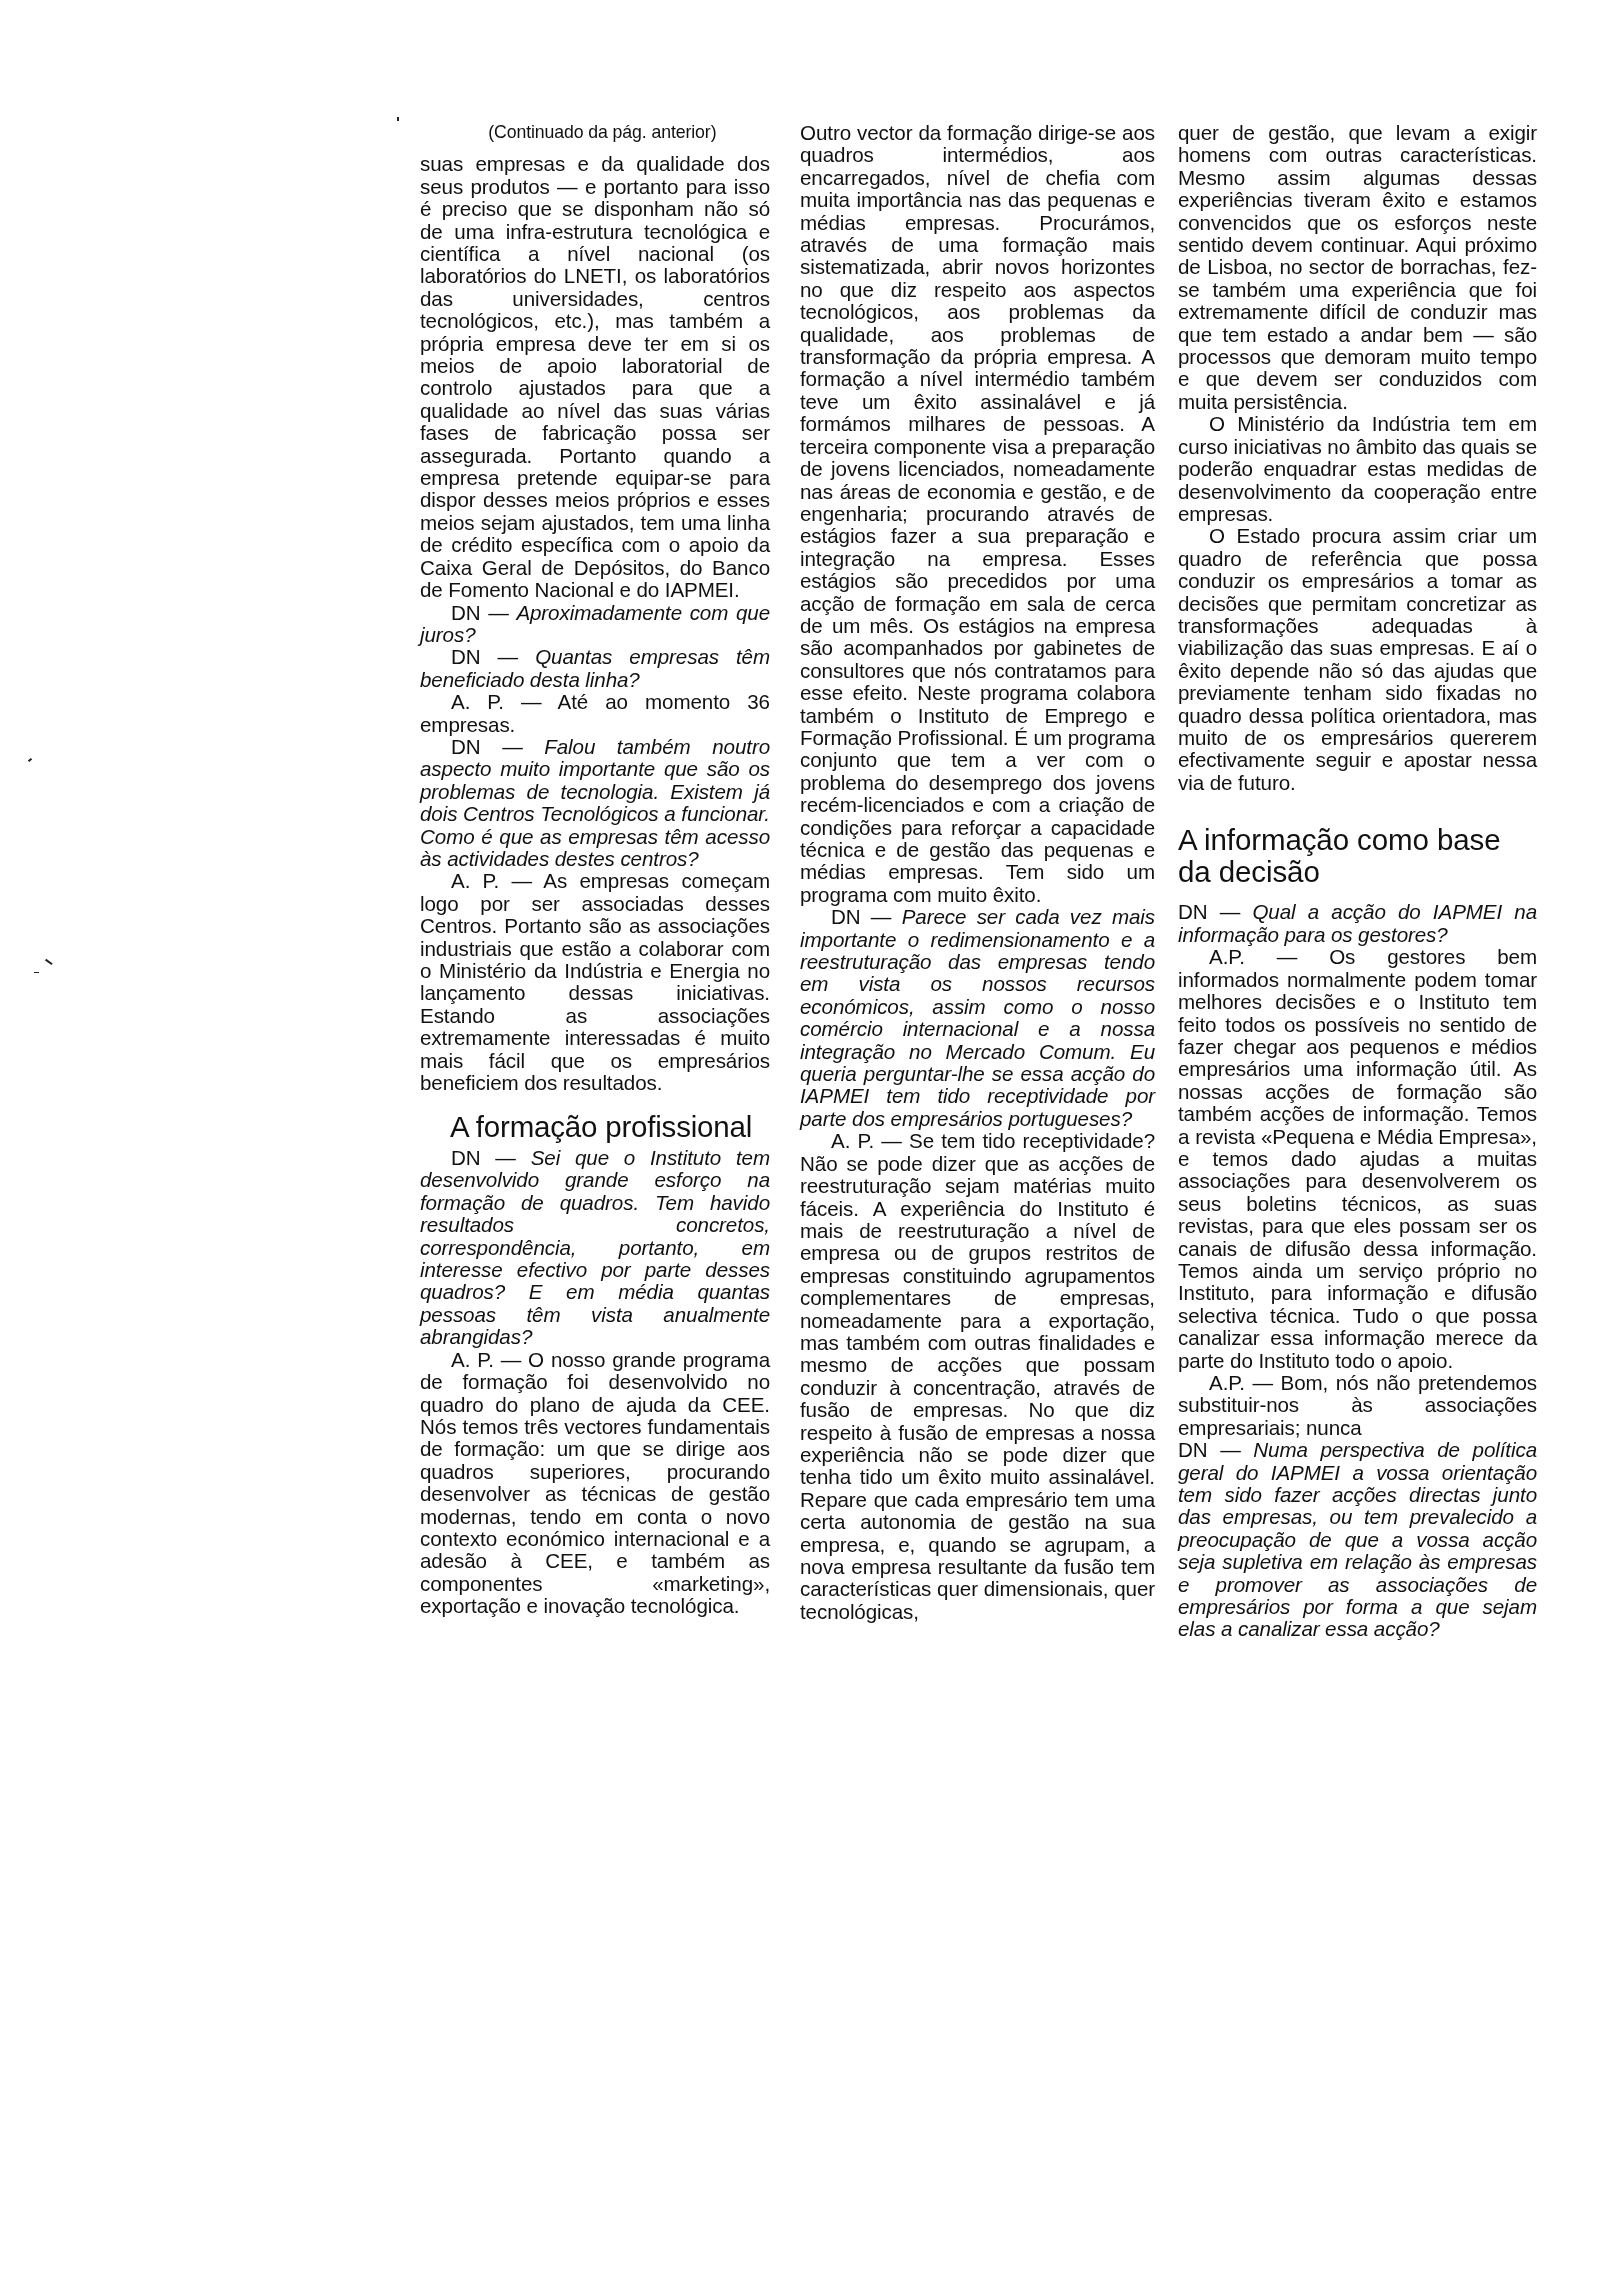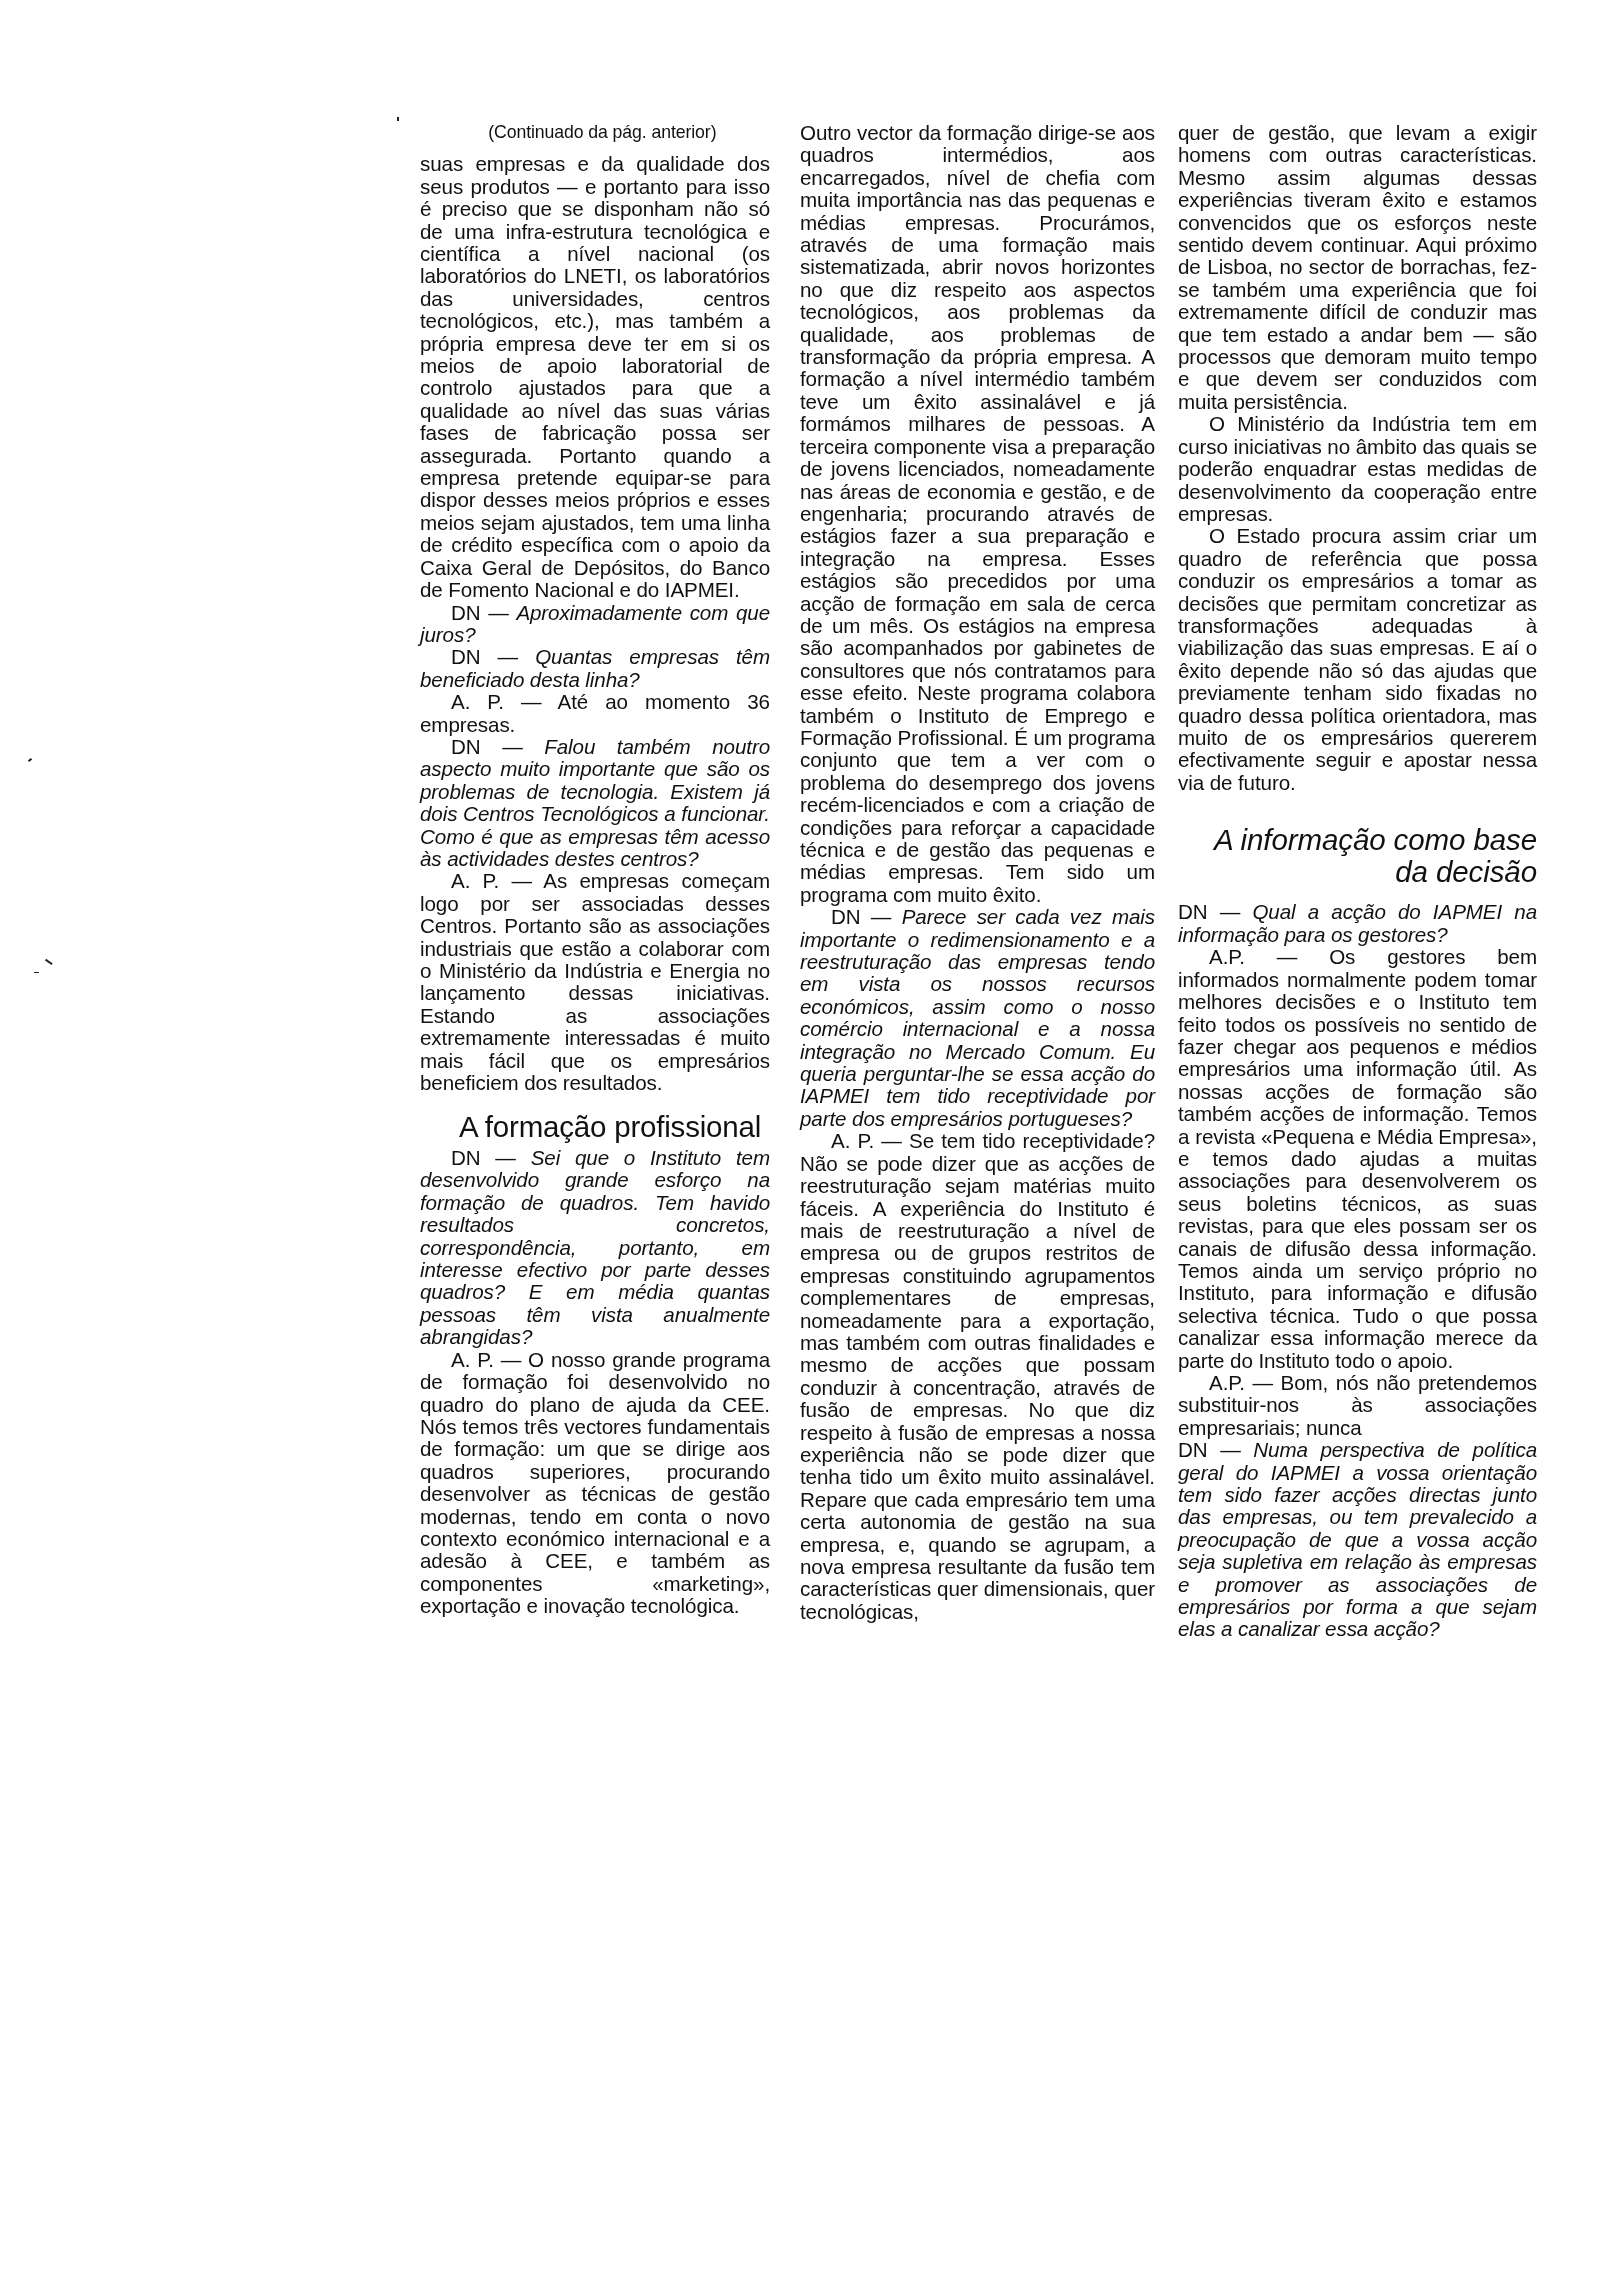--- a/index.html
+++ b/index.html
@@ -21,22 +21,22 @@
   .q { font-style: italic; }
   .lead { font-style: normal; }
   .continued {
     text-align: center; font-size: 17.7px; line-height: 21.6px;
     margin: 0 0 9.8px 0; padding-left: 14.7px;
   }
   .section-heading {
     font-size: 29.5px; line-height: 32px; font-weight: normal;
     margin: 16.7px 0 3.9px 0;
   }
-  #col1 .section-heading { text-align: center; letter-spacing: -0.2px; margin-left: 30px; }
-  #col3 .section-heading { text-align: right; margin: 29.5px 0 13.8px 0; font-style: italic; }
+  #col1 .section-heading { text-align: left; letter-spacing: -0.2px; margin-left: 30px; }
+  #col3 .section-heading { text-align: left; margin: 29.5px 0 13.8px 0; }
   .speck { position: absolute; background: #222; }
 </style>
 </head>
 <body>
 
 <div class="speck" style="left:397px;top:117px;width:2px;height:3.9px;"></div>
 <div class="speck" style="left:27.5px;top:759px;width:3.9px;height:2px;transform:rotate(-40deg);"></div>
 <div class="speck" style="left:45px;top:961px;width:7.9px;height:1.5px;transform:rotate(35deg);"></div>
 <div class="speck" style="left:34px;top:972px;width:4.9px;height:0.5px;"></div>
 

